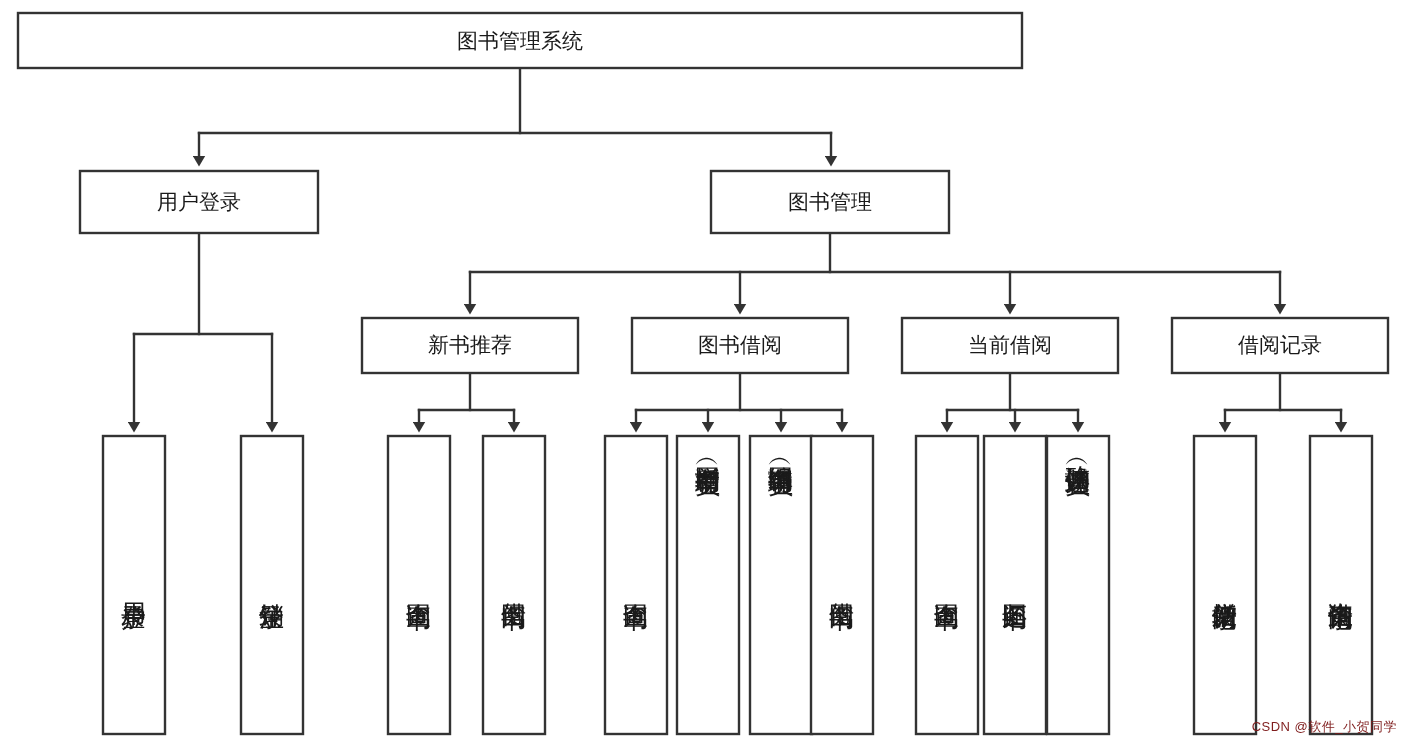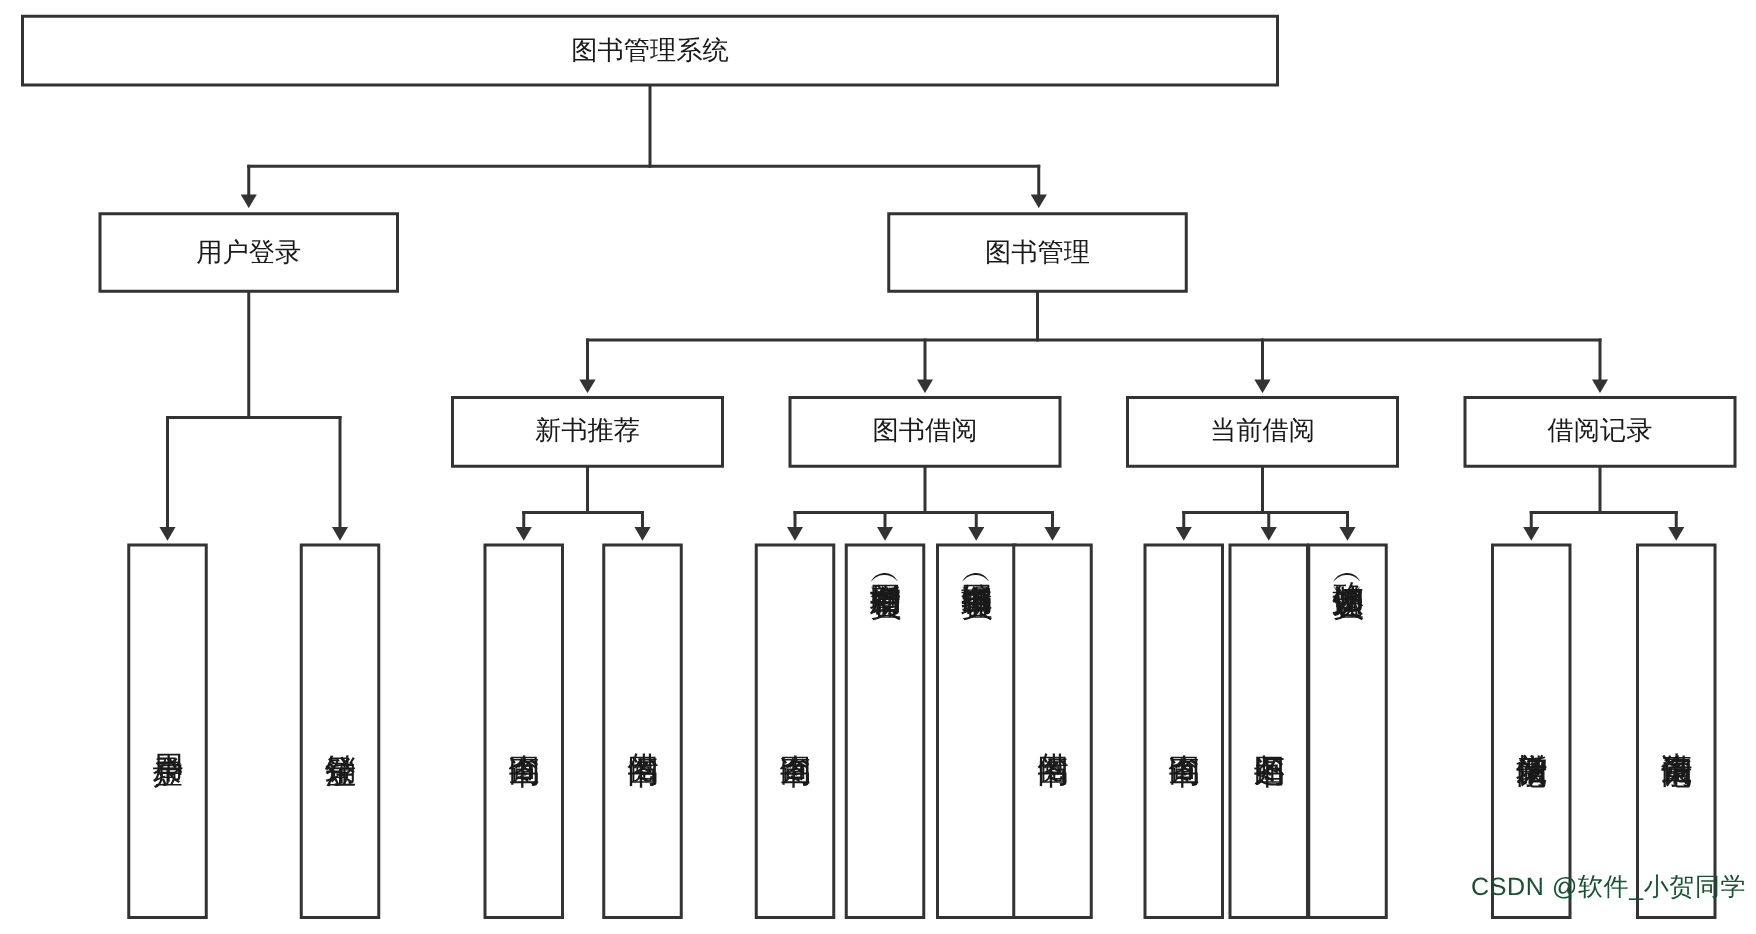--- a/index.html
+++ b/index.html
@@ -60,24 +60,24 @@
     font-size: 25px;
     line-height: 1.04;
     letter-spacing: 1px;
     color: #1a1a1a;
     white-space: nowrap;
     pointer-events: none;
   }
   #watermark {
     position: absolute;
     right: 8px;
-    bottom: 24px;
-    font-family: "Liberation Sans", "DejaVu Sans", sans-serif;
-    font-size: 20px;
-    color: #14532d;
+    bottom: 11px;
+    font-family: "Liberation Sans", "DejaVu Sans", sans-serif;
+    font-size: 13px;
+    color: #7f1d1d;
     letter-spacing: 0.5px;
     white-space: nowrap;
   }
 </style>
 </head>
 <body>
 
 <div id="diagram-root">
 
   <svg id="tree-svg" viewBox="0 0 1405 747">

